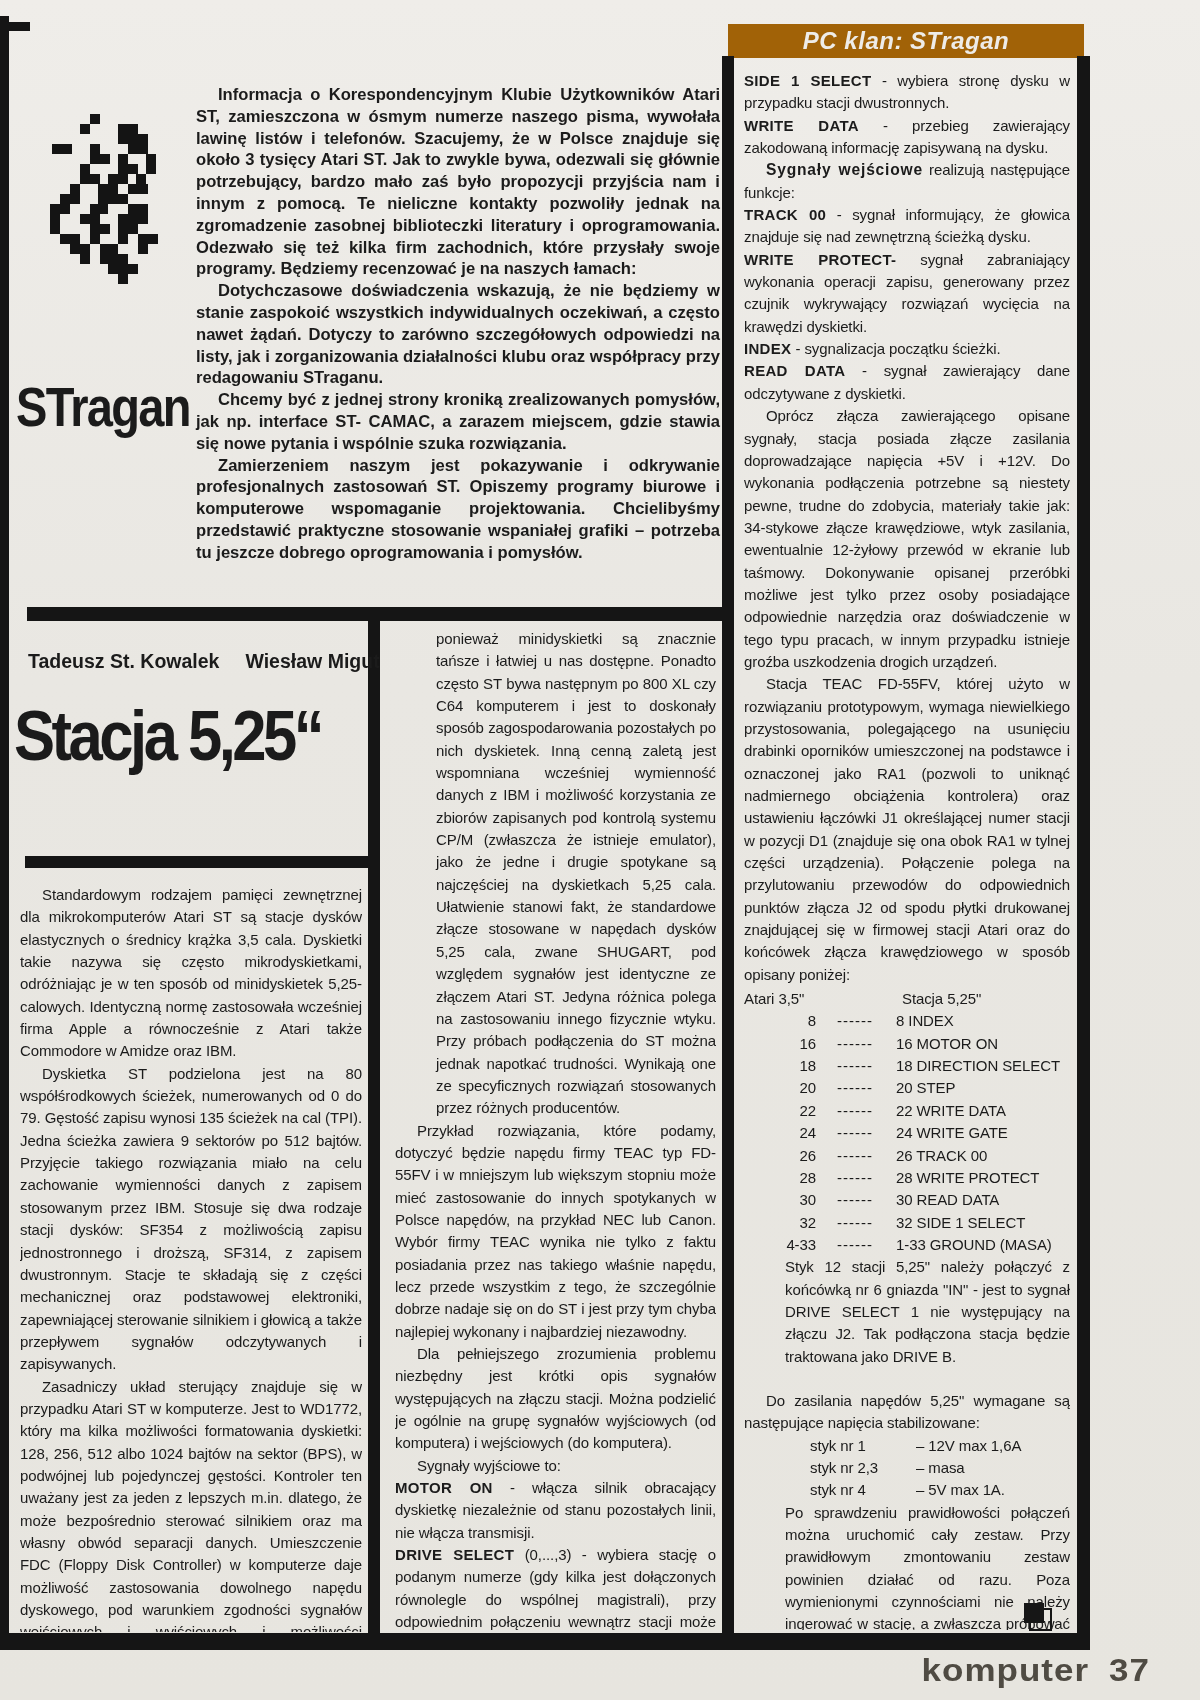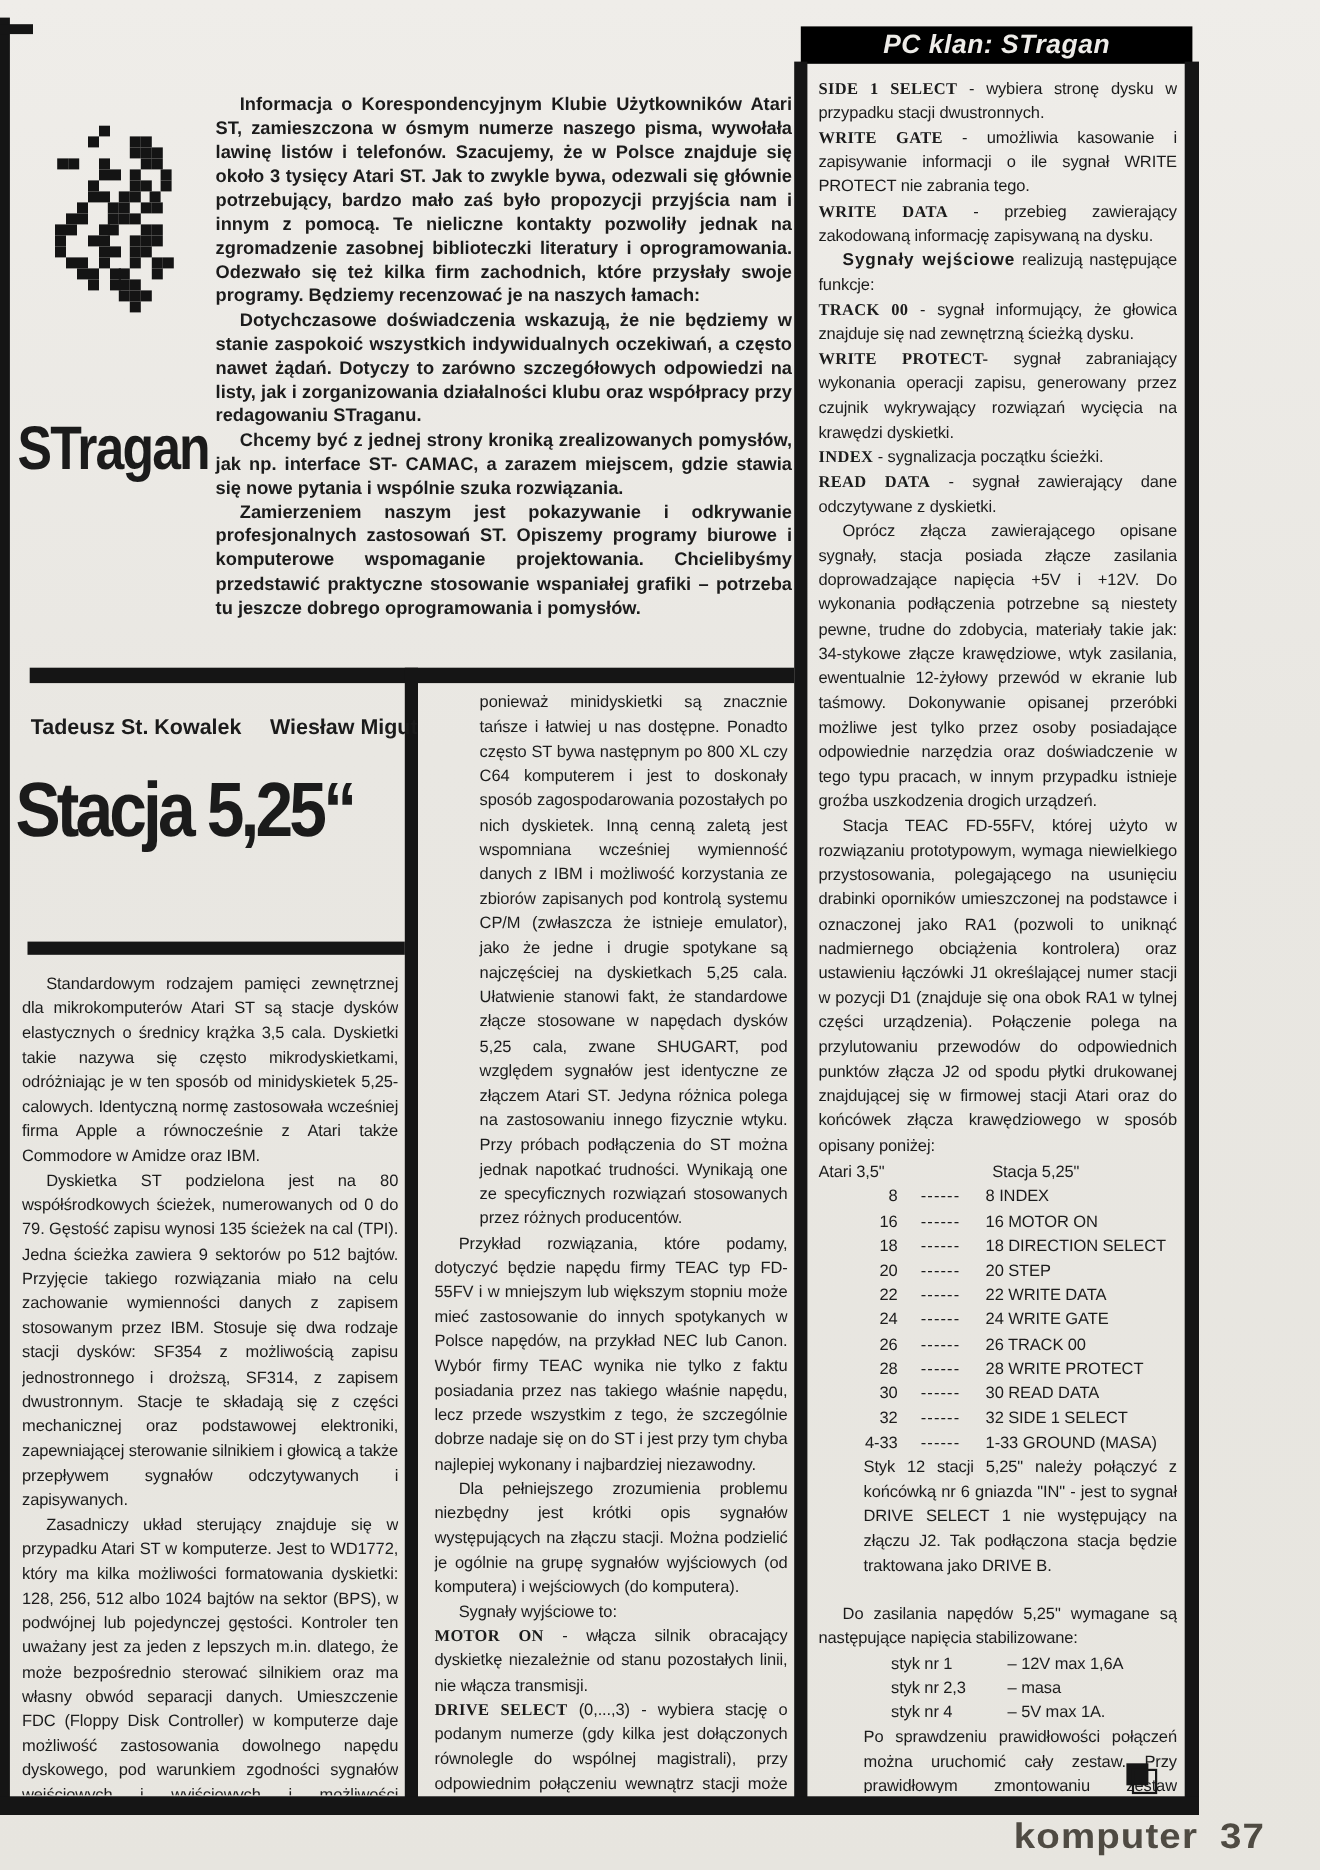--- a/index.html
+++ b/index.html
@@ -4,21 +4,21 @@
 <style>
   html,body{margin:0;padding:0;}
   body{
     width:1200px;height:1700px;position:relative;overflow:hidden;
     background:linear-gradient(180deg,#efede9 0%,#e9e7e2 40%,#e7e5df 100%);
     font-family:"Liberation Sans","DejaVu Sans",sans-serif;color:#1b1b1b;
   }
   .abs{position:absolute;}
   .ink{background:#151515;}
   
-  .banner{left:728px;top:24px;width:356px;height:34px;background:#000000;color:#eeece8;
+  .banner{left:728px;top:24px;width:356px;height:34px;background:#a16207;color:#eeece8;
     font-size:24px;font-weight:bold;font-style:italic;text-align:center;line-height:34px;letter-spacing:.5px;}
   
   .scan-edge{left:0;top:16px;width:9px;height:1634px;}
   .corner-dash{left:0;top:22px;width:30px;height:9px;}
   
   .intro-wrap{left:14px;top:62px;width:706px;height:545px;}
   .pixel-logo{position:absolute;left:28px;top:52px;width:132px;height:186px;}
   .stragan{position:absolute;left:2px;top:312px;font-size:56px;font-weight:bold;letter-spacing:-2px;
     transform:scaleX(.84);transform-origin:left center;white-space:nowrap;}
   .intro-text{position:absolute;left:182px;top:22px;width:524px;font-weight:bold;
@@ -36,21 +36,21 @@
   .headline{left:14px;top:696px;font-size:70px;font-weight:bold;letter-spacing:-4px;
     transform:scaleX(.88);transform-origin:left top;white-space:nowrap;}
   
   .body-col{font-size:15px;line-height:22.35px;letter-spacing:-.1px;text-align:justify;overflow:hidden;}
   .body-col p{margin:0;text-indent:22px;}
   .body-col p.p0{text-indent:0;margin-left:41px;}
   .body-col p.sig{text-indent:0;}
   .left-col{left:20px;top:884px;width:342px;height:748px;}
   .mid-col{left:395px;top:628px;width:321px;height:1002px;}
   .right-col{left:744px;top:70px;width:326px;height:1560px;}
-  .term{font-weight:bold;letter-spacing:.3px;font-family:Liberation Serif, serif;}
+  .term{font-weight:bold;letter-spacing:.3px;}
   .hterm{font-weight:bold;letter-spacing:.8px;font-size:15.6px;}
   
   .pin-header{display:flex;margin-top:2px;}
   .pin-header .ph1{width:158px;}
   .pinrow{display:flex;}
   .pl{width:72px;text-align:right;}
   .pd{width:78px;text-align:center;letter-spacing:1px;}
   .pr{flex:1;padding-left:2px;white-space:nowrap;}
   
   .power-row{display:flex;margin-left:66px;}
@@ -186,21 +186,20 @@
   <p>Dla pełniejszego zrozumienia problemu niezbędny jest krótki opis sygnałów występujących na złączu stacji. Można podzielić je ogólnie na grupę sygnałów wyjściowych (od komputera) i wejściowych (do komputera).</p>
   <p>Sygnały wyjściowe to:</p>
   <p class="sig"><b class="term">MOTOR ON</b> <span>- włącza silnik obracający dyskietkę niezależnie od stanu pozostałych linii, nie włącza transmisji.</span></p>
   <p class="sig"><b class="term">DRIVE SELECT</b> <span>(0,...,3) - wybiera stację o podanym numerze (gdy kilka jest dołączonych równolegle do wspólnej magistrali), przy odpowiednim połączeniu wewnątrz stacji może uruchamiać silnik napędowy.</span></p>
   <p class="sig"><b class="term">HEAD LOAD</b> <span>- powoduje opuszczenie głowicy na powierzchnię dysku (jeśli stacja posiada taki mechanizm).</span></p>
 
 </div>
 
 <div class="abs body-col right-col">
   <p class="sig"><b class="term">SIDE 1 SELECT</b> <span>- wybiera stronę dysku w przypadku stacji dwustronnych.</span></p>
-  <p class="sig"><b class="term">WRITE GATE</b> <span>- umożliwia kasowanie i zapisywanie informacji o ile sygnał WRITE PROTECT nie zabrania tego.</span></p>
   <p class="sig"><b class="term">WRITE DATA</b> <span>- przebieg zawierający zakodowaną informację zapisywaną na dysku.</span></p>
   <p><b class="hterm">Sygnały wejściowe</b> <span>realizują następujące funkcje:</span></p>
   <p class="sig"><b class="term">TRACK 00</b> <span>- sygnał informujący, że głowica znajduje się nad zewnętrzną ścieżką dysku.</span></p>
   <p class="sig"><b class="term">WRITE PROTECT-</b> <span>sygnał zabraniający wykonania operacji zapisu, generowany przez czujnik wykrywający rozwiązań wycięcia na krawędzi dyskietki.</span></p>
   <p class="sig"><b class="term">INDEX</b> <span>- sygnalizacja początku ścieżki.</span></p>
   <p class="sig"><b class="term">READ DATA</b> <span>- sygnał zawierający dane odczytywane z dyskietki.</span></p>
   <p>Oprócz złącza zawierającego opisane sygnały, stacja posiada złącze zasilania doprowadzające napięcia +5V i +12V. Do wykonania podłączenia potrzebne są niestety pewne, trudne do zdobycia, materiały takie jak: 34-stykowe złącze krawędziowe, wtyk zasilania, ewentualnie 12-żyłowy przewód w ekranie lub taśmowy. Dokonywanie opisanej przeróbki możliwe jest tylko przez osoby posiadające odpowiednie narzędzia oraz doświadczenie w tego typu pracach, w innym przypadku istnieje groźba uszkodzenia drogich urządzeń.</p>
   <p>Stacja TEAC FD-55FV, której użyto w rozwiązaniu prototypowym, wymaga niewielkiego przystosowania, polegającego na usunięciu drabinki oporników umieszczonej na podstawce i oznaczonej jako RA1 (pozwoli to uniknąć nadmiernego obciążenia kontrolera) oraz ustawieniu łączówki J1 określającej numer stacji w pozycji D1 (znajduje się ona obok RA1 w tylnej części urządzenia). Połączenie polega na przylutowaniu przewodów do odpowiednich punktów złącza J2 od spodu płytki drukowanej znajdującej się w firmowej stacji Atari oraz do końcówek złącza krawędziowego w sposób opisany poniżej:</p>
 
   <div class="pin-header">

